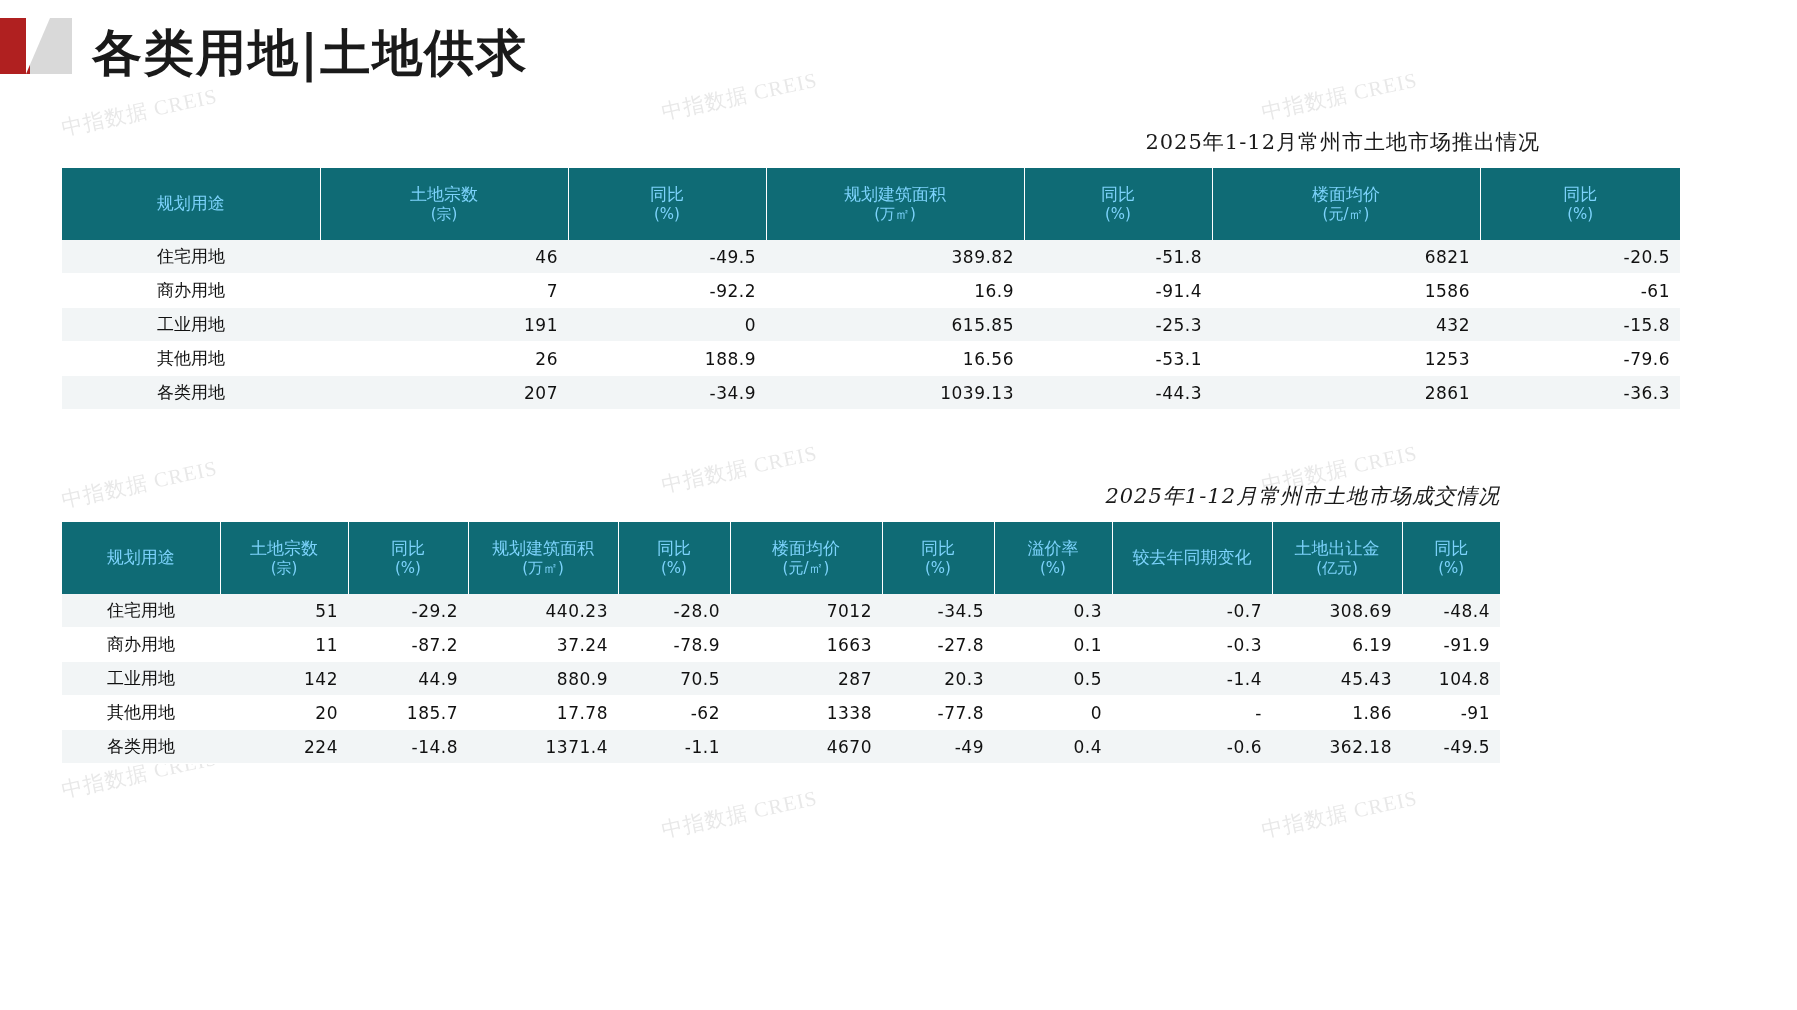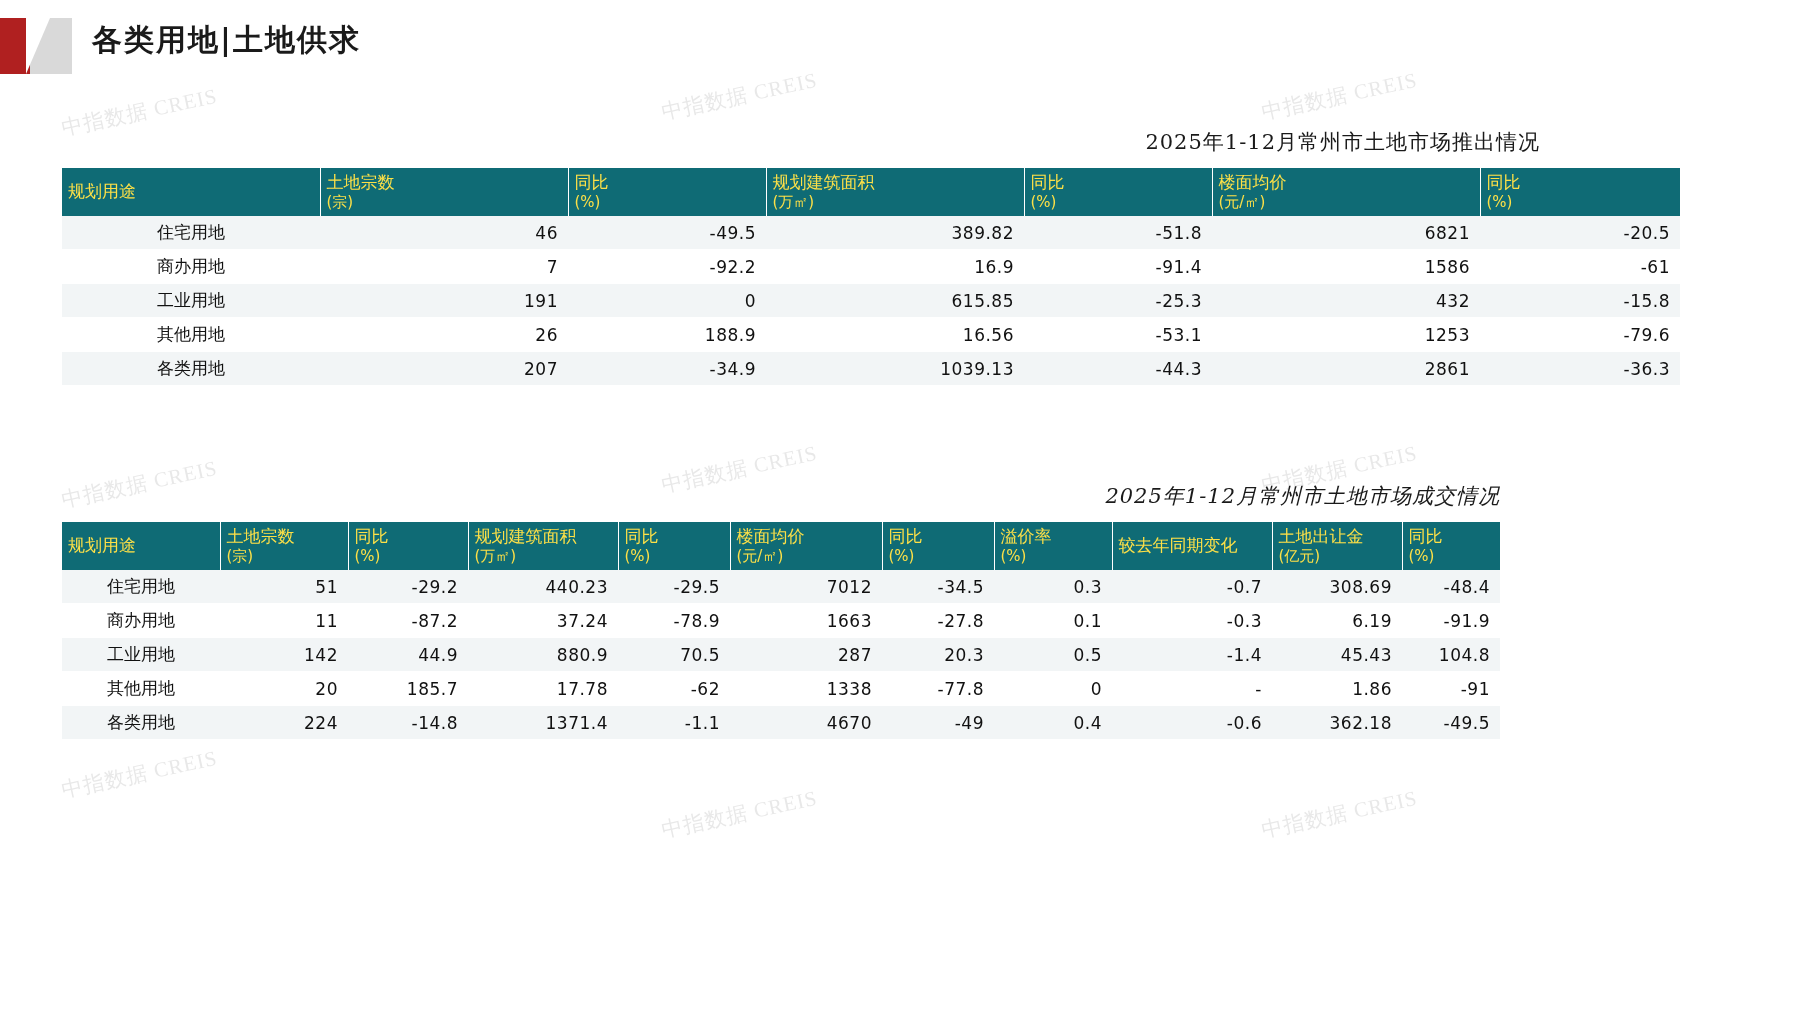--- a/index.html
+++ b/index.html
@@ -53,21 +53,21 @@
     top: 0;
     width: 24px;
     height: 56px;
     background: #ffffff;
     clip-path: polygon(0 0, 100% 0, 0 100%);
   }
   .page-title {
     position: absolute;
     left: 92px;
     top: 2px;
-    font-size: 30px;
+    font-size: 50px;
     font-weight: bold;
     letter-spacing: 2px;
     color: #1a1a1a;
     font-family: "DejaVu Serif", "Liberation Serif", serif;
     white-space: nowrap;
   }
 
   
   .watermark {
     position: absolute;
@@ -87,25 +87,25 @@
     margin-bottom: 12px;
     letter-spacing: 1px;
   }
   table.data-table {
     border-collapse: collapse;
     table-layout: fixed;
     font-family: "DejaVu Sans", "Liberation Sans", sans-serif;
   }
   table.data-table thead th {
     background: #0f6b75;
-    color: #fde047;
+    color: #7dd3fc;
     font-weight: normal;
     font-size: 17px;
-    text-align: left;
-    padding: 4px 6px;
+    text-align: center;
+    padding: 16px 6px;
     border-right: 1px solid #ffffff;
     line-height: 1.25;
     font-family: "DejaVu Sans", "Liberation Sans", sans-serif;
   }
   table.data-table thead th:last-child { border-right: none; }
   table.data-table thead th .sub {
     display: block;
     font-size: 15px;
   }
   table.data-table tbody td {
@@ -311,21 +311,21 @@
           <span class="sub">(%)</span>
         </th>
       </tr>
     </thead>
     <tbody>
       <tr>
         <td class="label">住宅用地</td>
         <td class="num">51</td>
         <td class="num">-29.2</td>
         <td class="num">440.23</td>
-        <td class="num">-29.5</td>
+        <td class="num">-28.0</td>
         <td class="num">7012</td>
         <td class="num">-34.5</td>
         <td class="num">0.3</td>
         <td class="num">-0.7</td>
         <td class="num">308.69</td>
         <td class="num">-48.4</td>
       </tr>
       <tr>
         <td class="label">商办用地</td>
         <td class="num">11</td>

